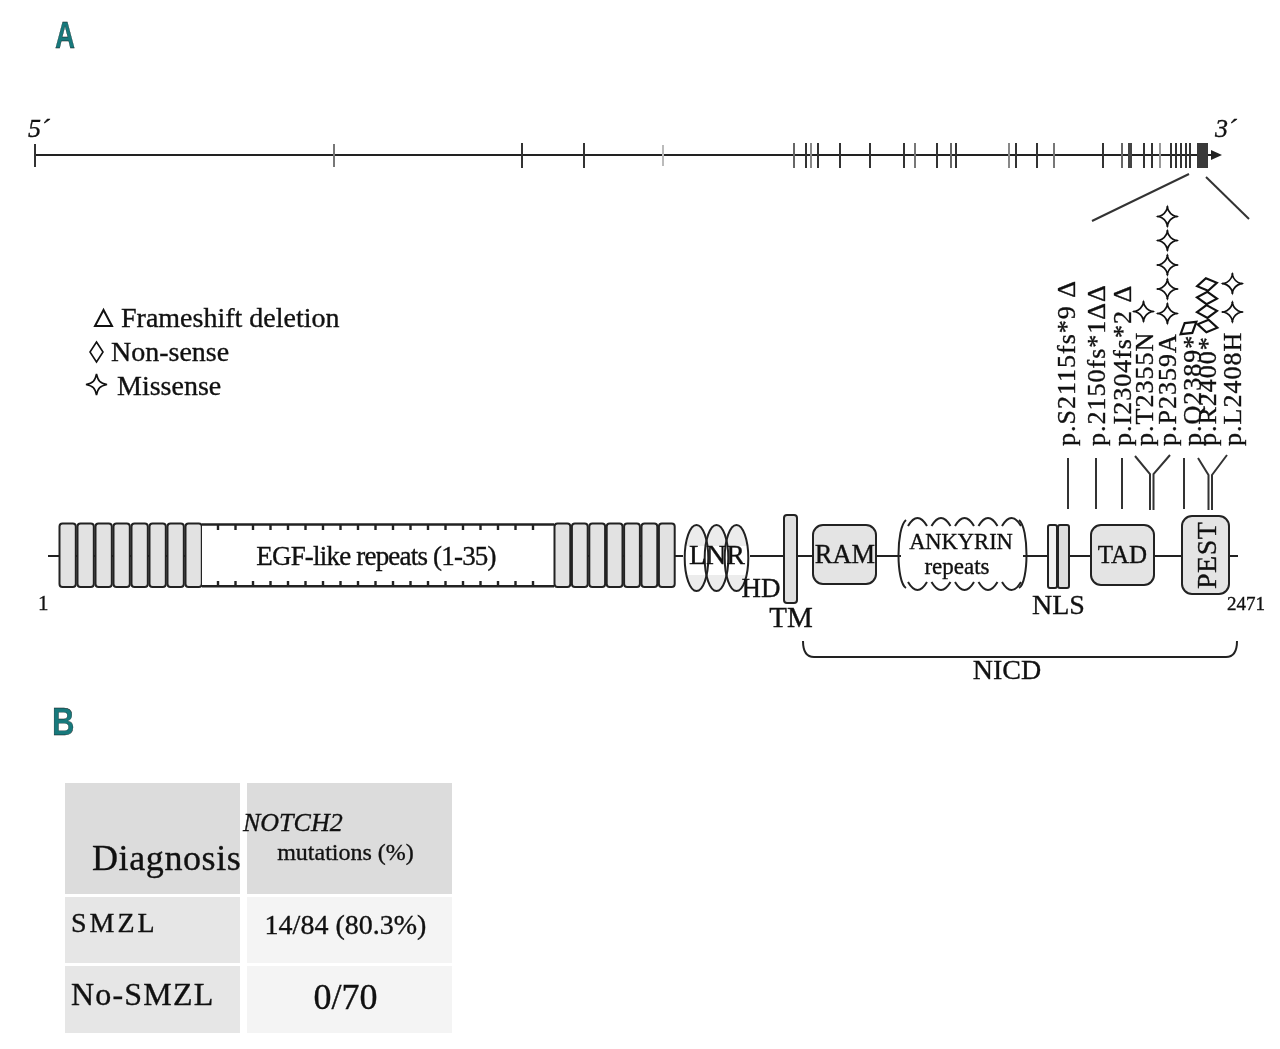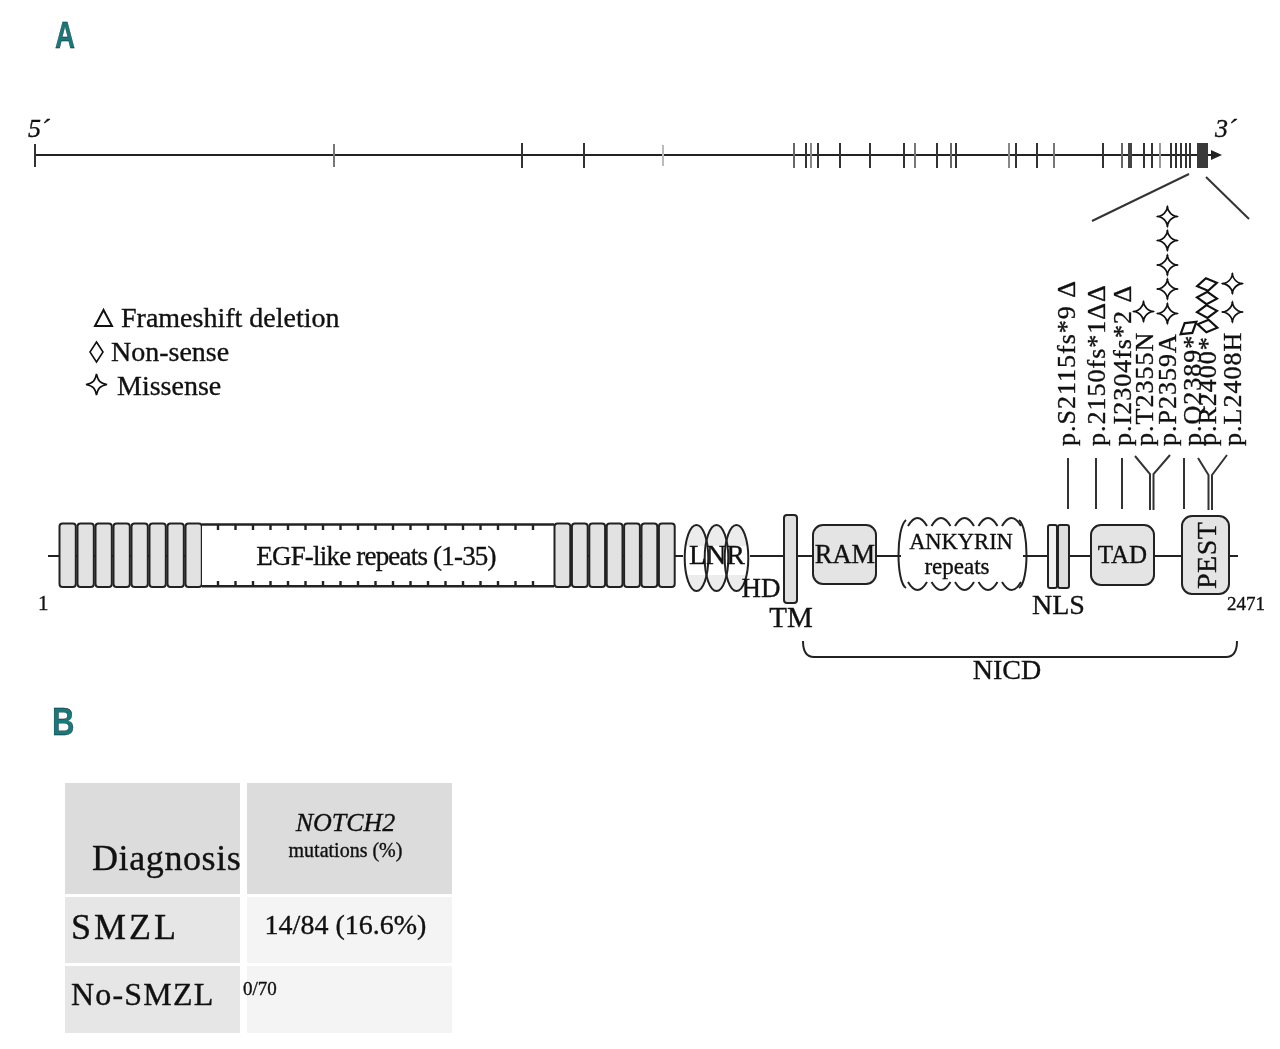--- a/index.html
+++ b/index.html
@@ -305,24 +305,24 @@
 <div class="cell" style="left:65px;top:897px;width:175px;height:66px;background:#e6e6e6;"></div>
 
 <div class="cell" style="left:247px;top:897px;width:205px;height:66px;background:#f4f4f4;"></div>
 
 <div class="cell" style="left:65px;top:966px;width:175px;height:67px;background:#e6e6e6;"></div>
 
 <div class="cell" style="left:247px;top:966px;width:205px;height:67px;background:#f4f4f4;"></div>
 
 <div class="cell" style="left:92px;top:840px;font-size:36px;line-height:1;letter-spacing:0.6px;">Diagnosis</div>
 
-<div class="cell" style="left:243px;top:810px;width:205px;text-align:center;font-size:26px;line-height:1;font-style:italic;">NOTCH2</div>
-
-<div class="cell" style="left:243px;top:840px;width:205px;text-align:center;font-size:20px;line-height:1;">mutations (%)</div>
-
-<div class="cell" style="left:71px;top:909px;font-size:36px;line-height:1;letter-spacing:3px;">SMZL</div>
-
-<div class="cell" style="left:243px;top:911px;width:205px;text-align:center;font-size:28px;line-height:1;">14/84 (16.6%)</div>
+<div class="cell" style="left:243px;top:810px;width:205px;text-align:left;font-size:26px;line-height:1;font-style:italic;">NOTCH2</div>
+
+<div class="cell" style="left:243px;top:840px;width:205px;text-align:center;font-size:24px;line-height:1;">mutations (%)</div>
+
+<div class="cell" style="left:71px;top:909px;font-size:28px;line-height:1;letter-spacing:3px;">SMZL</div>
+
+<div class="cell" style="left:243px;top:911px;width:205px;text-align:center;font-size:28px;line-height:1;">14/84 (80.3%)</div>
 
 <div class="cell" style="left:71px;top:978px;font-size:32px;line-height:1;letter-spacing:1.2px;">No-SMZL</div>
 
-<div class="cell" style="left:243px;top:979px;width:205px;text-align:left;font-size:19px;line-height:1;">0/70</div>
+<div class="cell" style="left:243px;top:979px;width:205px;text-align:center;font-size:36px;line-height:1;">0/70</div>
 </div>
 
 </body></html>

